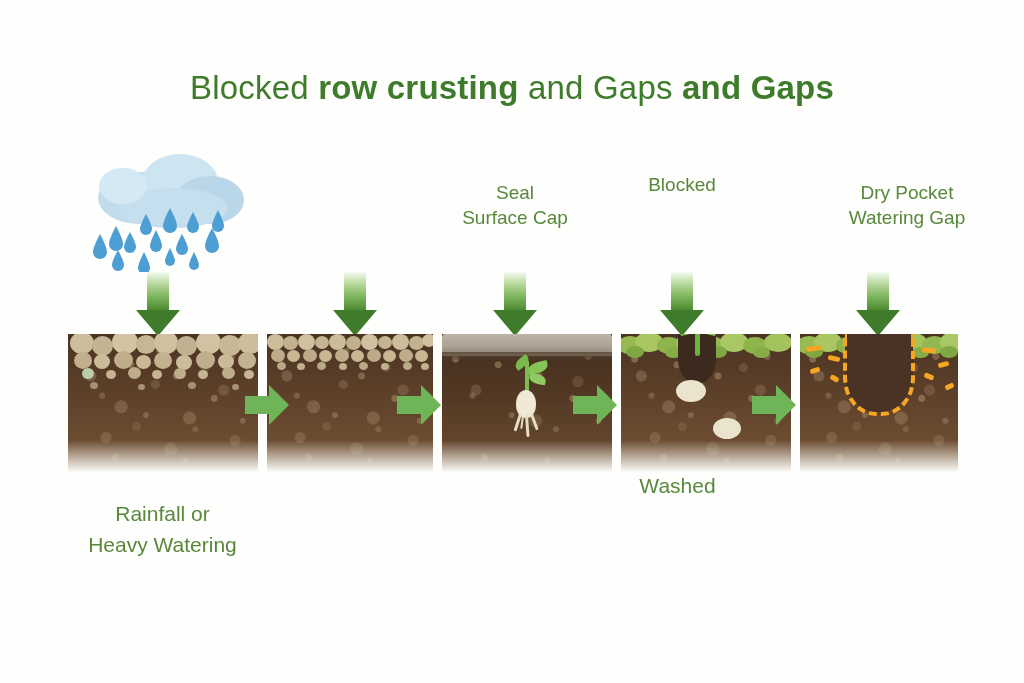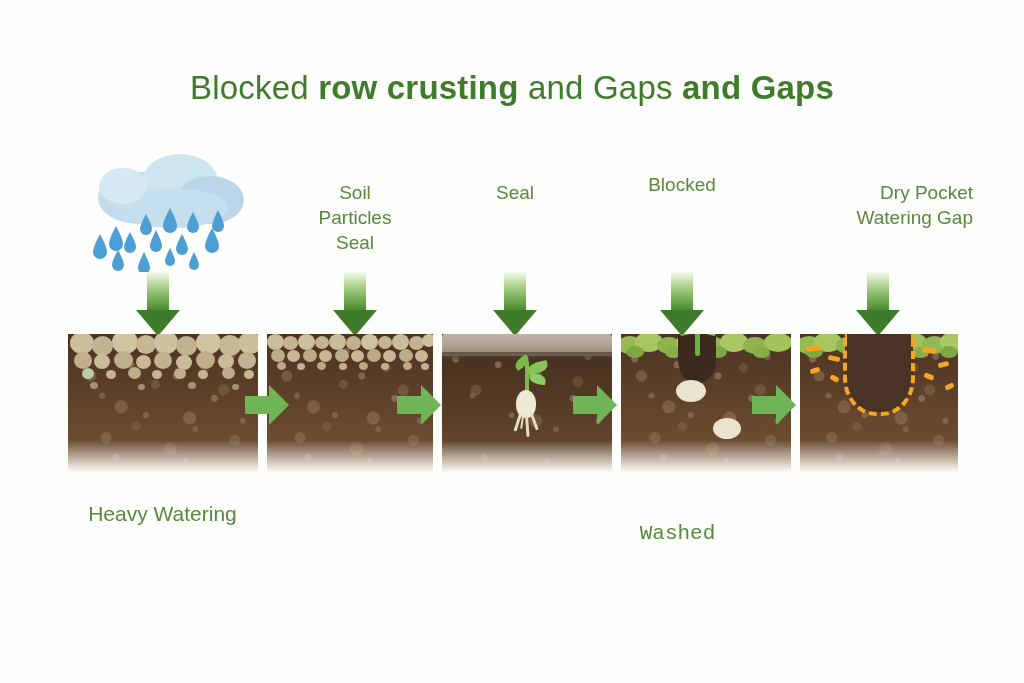--- a/index.html
+++ b/index.html
@@ -186,35 +186,31 @@
       <path d="M116 100 q5 10 5 13 a5 5 0 0 1 -10 0 q0 -3 5 -13z"></path>
       <path d="M30 120 q5 10 5 13 a5 5 0 0 1 -10 0 q0 -3 5 -13z"></path>
     </g>
   </svg>
 
   <div class="downarrow" style="left:136px;top:272px;">
     <div class="shaft"></div>
     <div class="head"></div>
   </div>
 
-  <div class="toplabel" style="left:287px;top:180px;width:136px;">
-    <div>Soil</div>
-    <div>Particles</div>
-    <div>Seal</div>
-  </div>
 
   <div class="toplabel" style="left:440px;top:180px;width:150px;">
     <div>Seal</div>
+    <div>Surface Cap</div>
   </div>
 
   <div class="toplabel" style="left:610px;top:172px;width:144px;">
     <div>Blocked</div>
   </div>
 
-  <div class="toplabel" style="left:787px;top:180px;width:186px;text-align:right;">
+  <div class="toplabel" style="left:814px;top:180px;width:186px;">
     <div>Dry Pocket</div>
     <div>Watering Gap</div>
   </div>
 
   <div class="downarrow" style="left:333px;top:272px;">
     <div class="shaft"></div>
     <div class="head"></div>
   </div>
   <div class="downarrow" style="left:493px;top:272px;">
     <div class="shaft"></div>
@@ -400,20 +396,21 @@
   <div class="rightarrow" style="left:573px;top:385px;">
     <div class="shaft"></div>
     <div class="head"></div>
   </div>
   <div class="rightarrow" style="left:752px;top:385px;">
     <div class="shaft"></div>
     <div class="head"></div>
   </div>
 
   <div class="botcap" style="left:60px;top:498px;width:205px;">
+    <div>Rainfall or</div>
     <div>Heavy Watering</div>
   </div>
 
-  <div class="botcap" style="left:570px;top:518px;width:215px;font-family:Liberation Mono, monospace;">
+  <div class="botcap" style="left:570px;top:470px;width:215px;">
     <div>Washed</div>
   </div>
 
 </div>
 
 </body></html>

